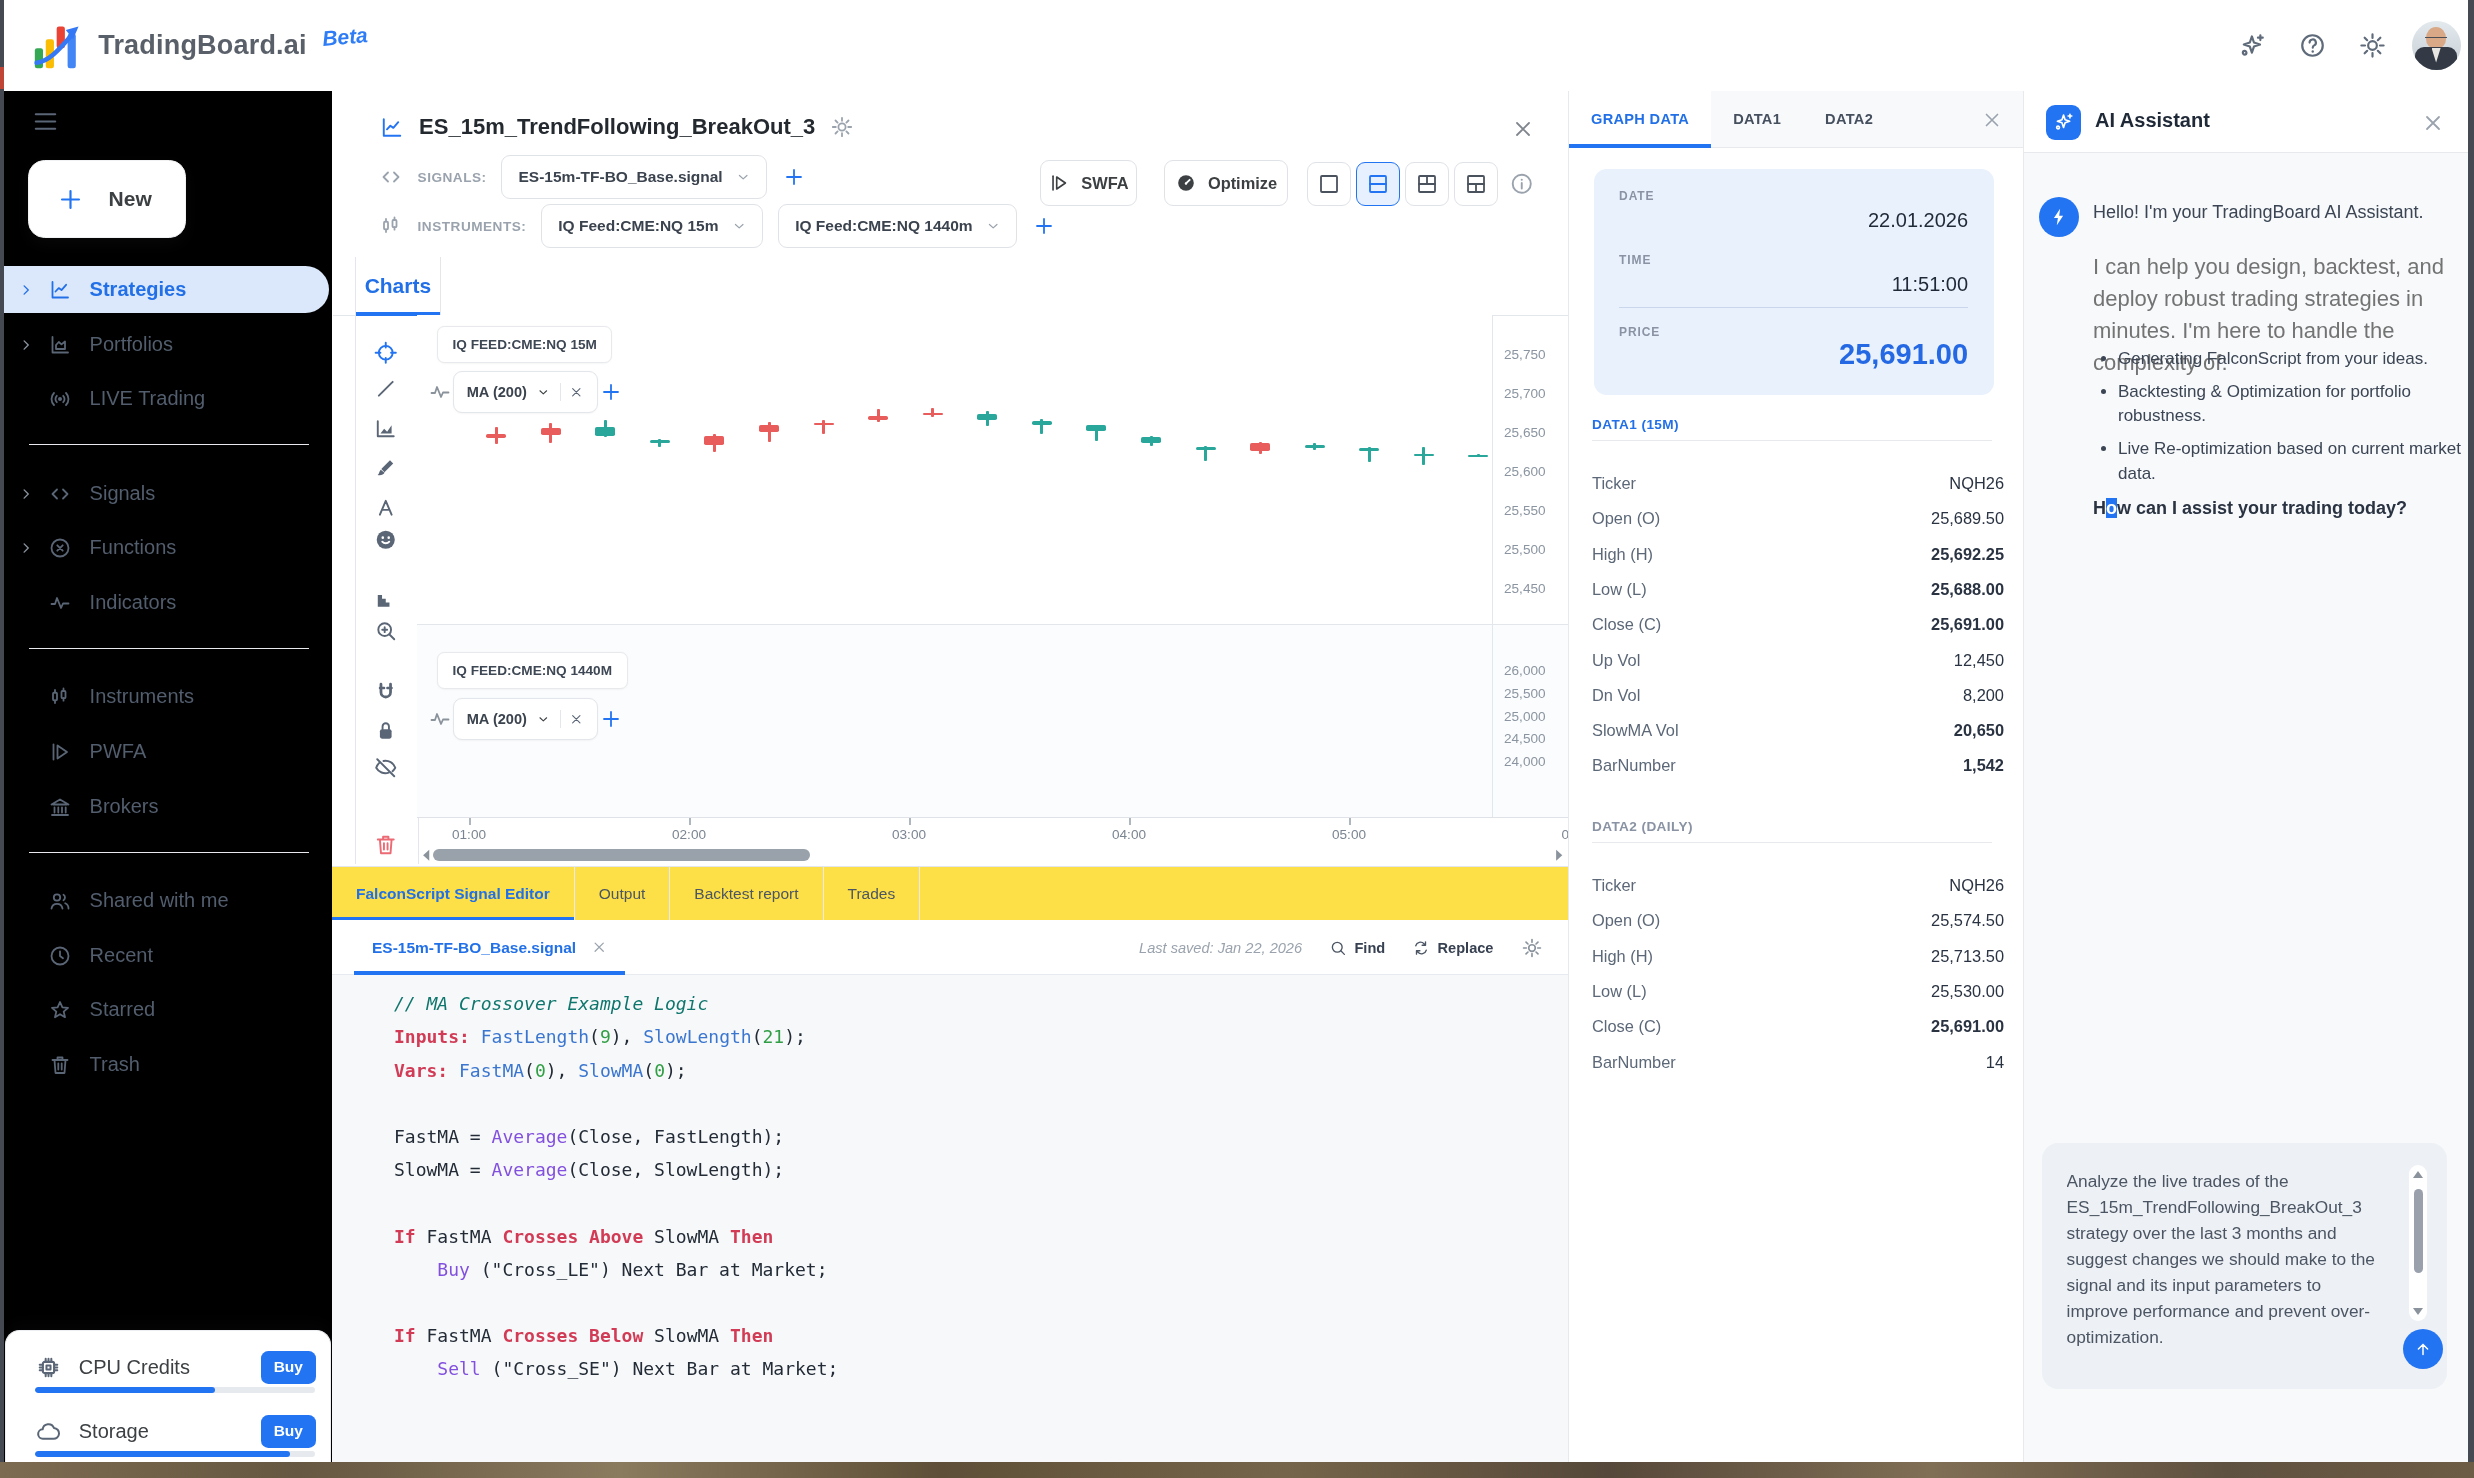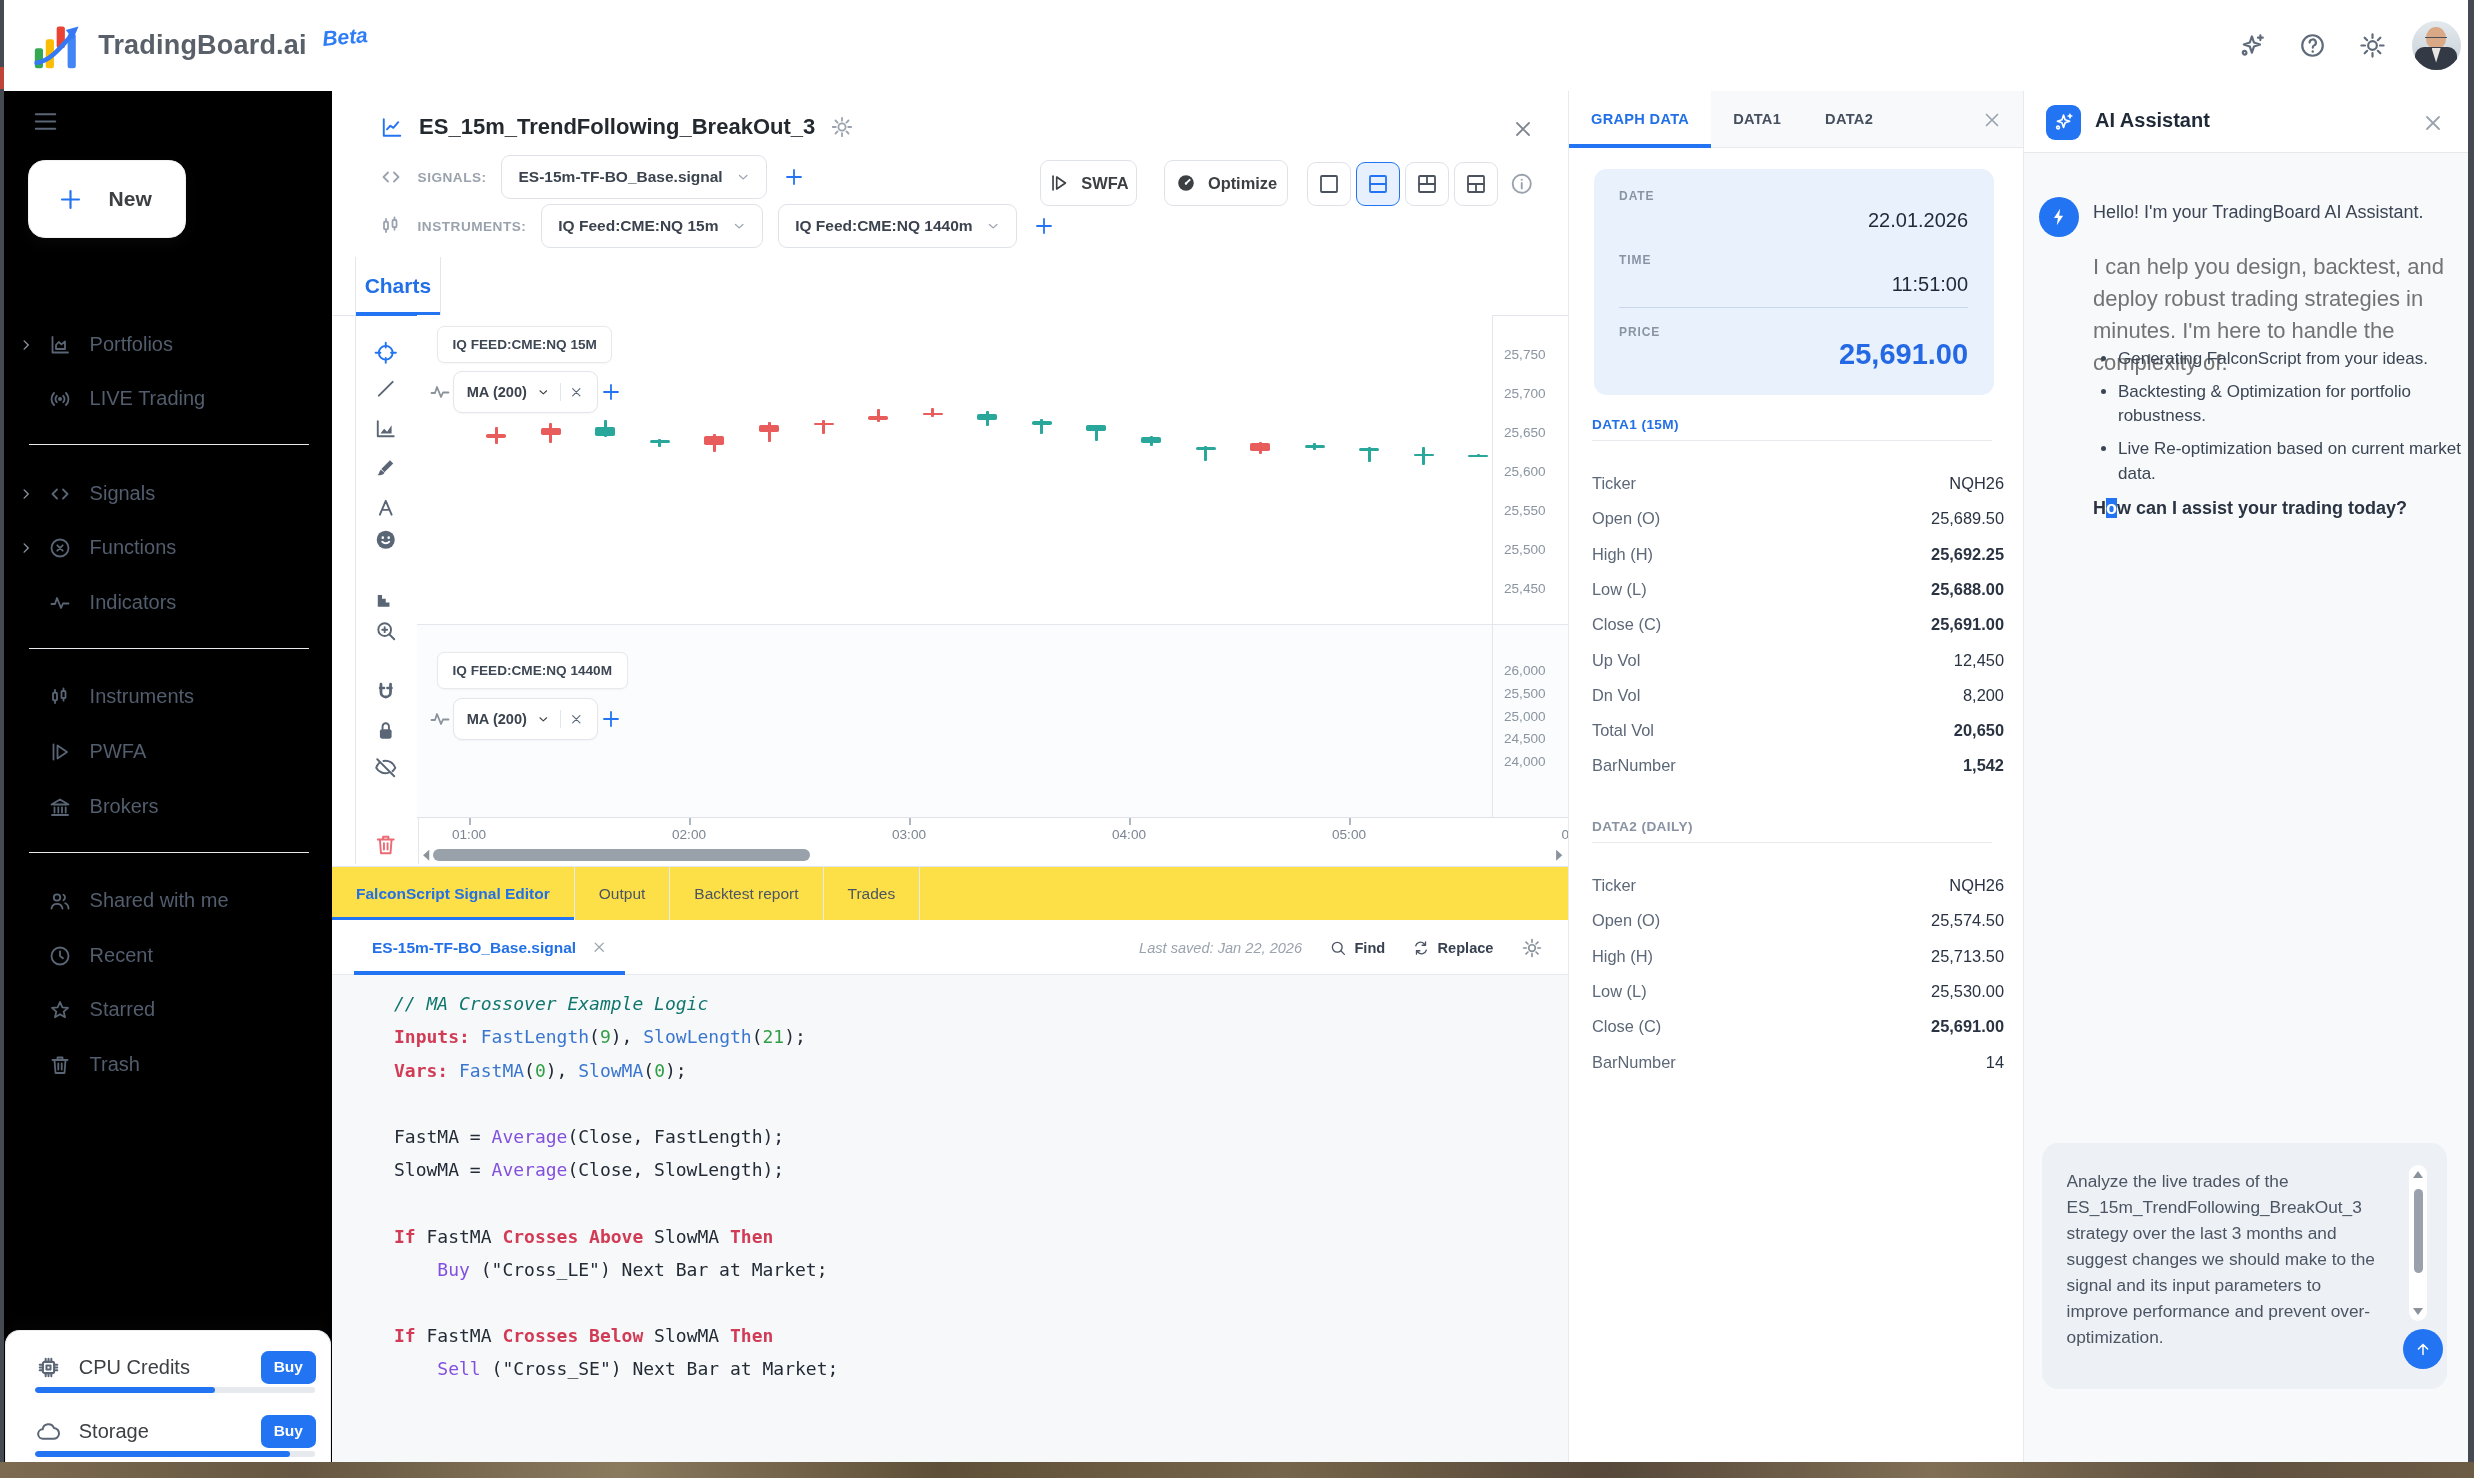--- a/index.html
+++ b/index.html
@@ -232,20 +232,34 @@
     </div>
   <div id="new-btn" class="abs">
     <span class="plus" id="new-plus">
         <svg class="ic" viewBox="0 0 24 24" width="29" height="29" fill="none" stroke="currentColor" stroke-width="1.8" stroke-linecap="round" stroke-linejoin="round">
           <path d="M12 5v14M5 12h14"></path>
         </svg>
       </span>
     <span class="nlabel">New</span>
   </div>
   <div id="side-nav" class="abs">
+      <div class="side-item active" style="top:0px">
+      <span class="chev">
+          <svg class="ic" viewBox="0 0 24 24" width="18" height="18" fill="none" stroke="currentColor" stroke-width="1.8" stroke-linecap="round" stroke-linejoin="round">
+            <path d="M9.5 6.5l5.5 5.5-5.5 5.5"></path>
+          </svg>
+        </span>
+      <span class="iic">
+          <svg class="ic" viewBox="0 0 24 24" width="24" height="24" fill="none" stroke="currentColor" stroke-width="1.8" stroke-linecap="round" stroke-linejoin="round">
+            <path d="M4.5 4v15.5H20"></path>
+            <path d="M7.5 13.5l3.2-3.4 2.8 2 4.6-5.3"></path>
+          </svg>
+        </span>
+      <span class="slabel">Strategies</span>
+      </div>
       <div class="side-item" style="top:55px">
       <span class="chev">
           <svg class="ic" viewBox="0 0 24 24" width="18" height="18" fill="none" stroke="currentColor" stroke-width="1.8" stroke-linecap="round" stroke-linejoin="round">
             <path d="M9.5 6.5l5.5 5.5-5.5 5.5"></path>
           </svg>
         </span>
       <span class="iic">
           <svg class="ic" viewBox="0 0 24 24" width="24" height="24" fill="none" stroke="currentColor" stroke-width="1.8" stroke-linecap="round" stroke-linejoin="round">
             <path d="M4.5 4v15.5H20"></path>
             <path d="M8 16v-4l2.8-3 2.7 2.4L17 8.5V16z"></path>
@@ -851,21 +865,21 @@
       </div>
       <div class="dp-row" style="top:557px">
       <span class="rlabel">Up Vol</span>
       <span class="rvalue">12,450</span>
       </div>
       <div class="dp-row" style="top:592px">
       <span class="rlabel">Dn Vol</span>
       <span class="rvalue">8,200</span>
       </div>
       <div class="dp-row" style="top:627px">
-      <span class="rlabel">Total Vol</span>
+      <span class="rlabel">SlowMA Vol</span>
       <span class="rvalue v-bold">20,650</span>
       </div>
       <div class="dp-row" style="top:662px">
       <span class="rlabel">BarNumber</span>
       <span class="rvalue v-blue-bold">1,542</span>
       </div>
       <div class="dp-heading muted" style="top:728px">DATA2 (DAILY)</div>
             <div class="dp-hr" style="top:751px"></div>
       <div class="dp-row" style="top:782px">
       <span class="rlabel">Ticker</span>

